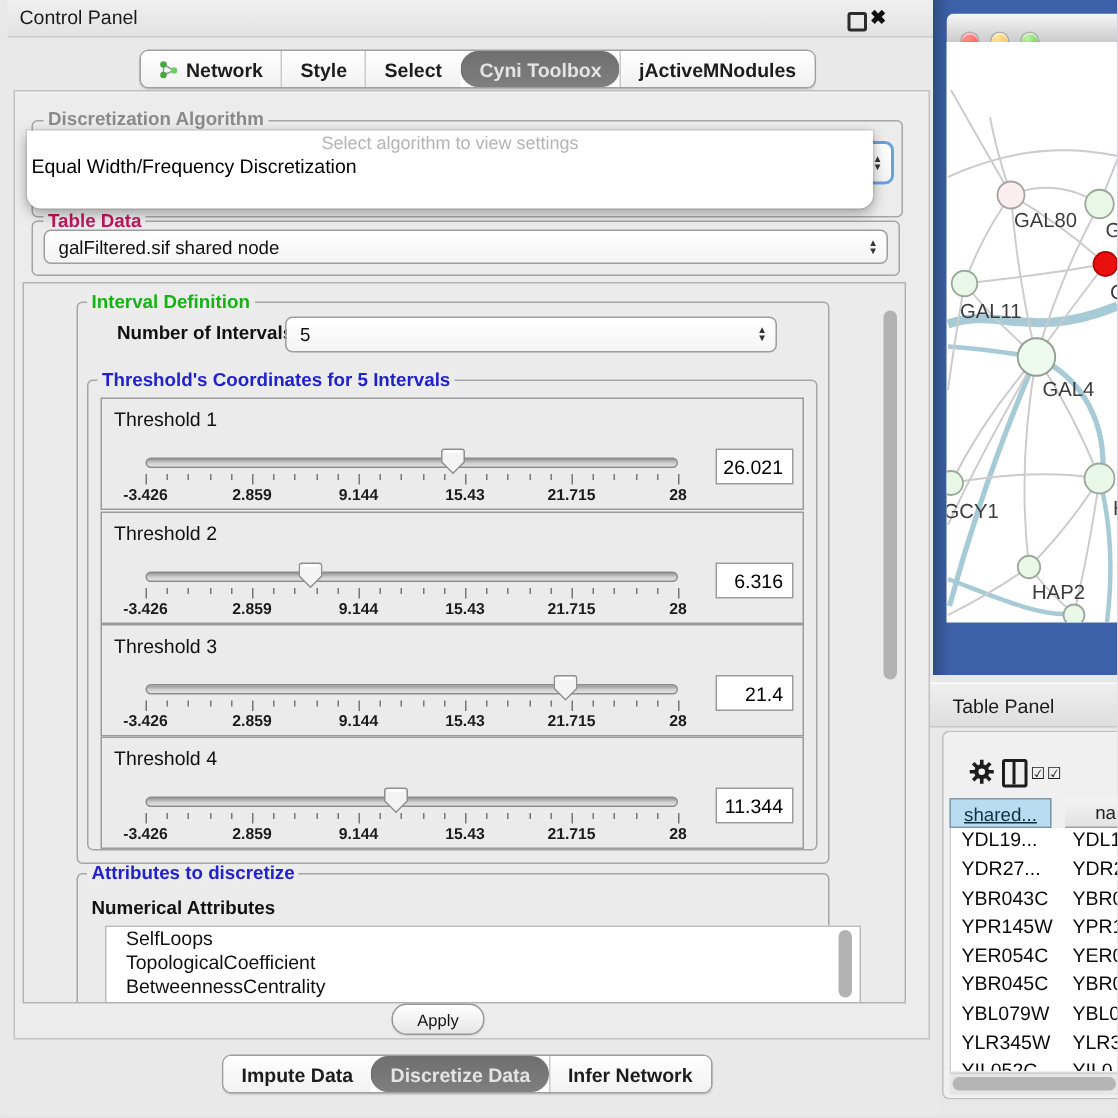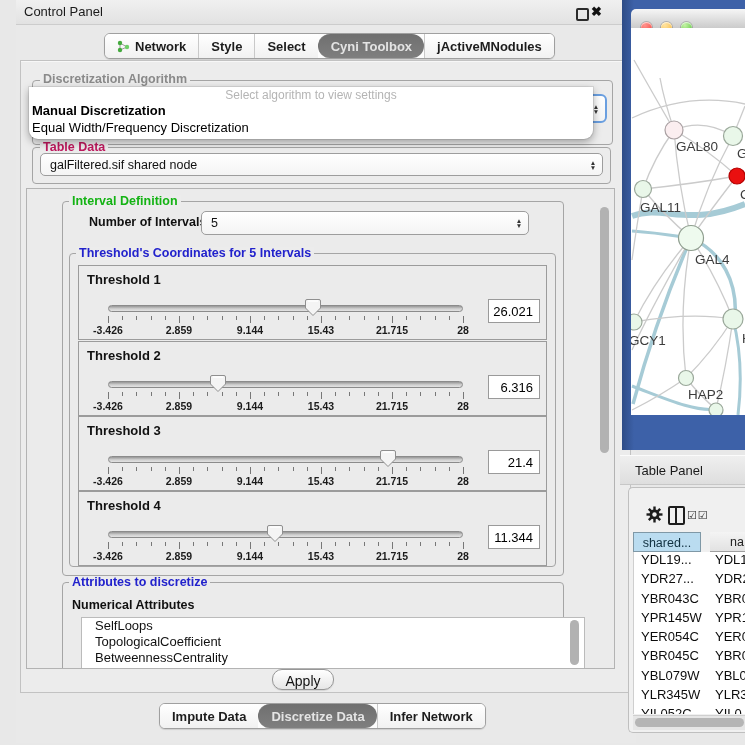--- a/index.html
+++ b/index.html
@@ -1,19 +1,19 @@
 <!DOCTYPE html>
 <html><head>
 <meta charset="utf-8">
 <style>
   html,body{margin:0;padding:0;}
   body{font-family:"Liberation Sans",sans-serif;background:#d8d8d8;}
   #stage{position:relative;width:745px;height:745px;background:#e8e8e8;overflow:hidden;}
   
-  .cp-window{position:absolute;left:16px;top:0;width:620px;height:743px;background:#e9e9e9;}
+  .cp-window{position:absolute;left:5px;top:0;width:620px;height:743px;background:#e9e9e9;}
   .cp-titlebar{position:absolute;left:0;top:0;width:620px;height:24px;background:linear-gradient(#f0f0f0,#e2e2e2);border-bottom:1px solid #cccccc;}
   .cp-title{position:absolute;left:8px;top:4px;font-size:13px;color:#1a1a1a;}
   .float-ic{position:absolute;left:560px;top:8px;width:9px;height:9px;border:2px solid #2b2b2b;border-radius:2px;}
   .close-ic{position:absolute;left:575px;top:4px;font-size:13px;font-weight:bold;color:#111;}
   
   .tabgroup{position:absolute;display:flex;height:24px;border:1px solid #9f9f9f;border-radius:6px;overflow:hidden;background:#fdfdfd;box-shadow:0 1px 1px rgba(0,0,0,0.12);}
   .tab{display:flex;align-items:center;gap:5px;padding:0 12px;font-size:13px;font-weight:600;color:#1c1c1c;background:linear-gradient(#ffffff,#f1f1f1);border-left:1px solid #c9c9c9;cursor:default;white-space:nowrap;}
   .tab:first-child{border-left:none;}
   .tab.sel{background:linear-gradient(#6f6f6f,#7f7f7f);color:#e4e4e4;border-left-color:#6f6f6f;border-radius:12px;}
   
@@ -25,29 +25,29 @@
   .stepper{width:18px;display:flex;flex-direction:column;align-items:center;justify-content:center;line-height:5px;font-size:6.5px;color:#333;}
   
   .popup{position:absolute;left:13px;top:87px;width:564px;height:52px;background:#ffffff;border-radius:0 0 9px 9px;box-shadow:0 3px 9px rgba(0,0,0,0.35),0 0 0 1px rgba(0,0,0,0.08);z-index:30;}
   .popup .hint{height:15px;text-align:center;font-size:12px;color:#b4b4b4;line-height:16px;}
   .popup .opt{height:17px;font-size:13px;color:#000;line-height:17px;padding-left:3px;white-space:nowrap;}
   .popup .opt.bold{font-weight:bold;}
   
   .viewport{position:absolute;left:10px;top:188px;width:587px;height:479px;border:1px solid #b3b3b3;background:#ebebeb;overflow:hidden;}
   .vthumb{position:absolute;width:9px;border-radius:5px;background:#b2b2b2;}
   .thr-panel{position:absolute;width:467px;height:73px;background:#ebebeb;border:1px solid #9b9b9b;}
-  .thr-label{position:absolute;left:8px;top:6px;font-size:13px;font-weight:bold;color:#111;}
+  .thr-label{position:absolute;left:8px;top:6px;font-size:13px;font-weight:normal;color:#111;}
   .track{position:absolute;left:29px;top:39px;width:355px;height:7px;border-radius:4px;background:linear-gradient(#969696,#cfcfcf 55%,#e3e3e3);border:1px solid #8b8b8b;box-sizing:border-box;}
   .tick{position:absolute;width:1px;background:#777;}
   .ticklab{position:absolute;width:60px;text-align:center;font-size:10.5px;font-weight:700;color:#1b1b1b;}
   .valbox{position:absolute;left:409px;top:33px;width:52px;height:24px;background:#ffffff;border:1px solid #9a9a9a;font-size:13px;color:#000;text-align:right;line-height:24px;padding-right:6px;box-sizing:border-box;}
   .thumb{position:absolute;top:32px;width:16px;height:19px;}
   .listbox{position:absolute;background:#ffffff;border:1px solid #bbbbbb;overflow:hidden;}
   .listbox .item{font-size:13px;color:#111;line-height:16px;padding-left:13px;white-space:nowrap;}
-  .apply-btn{position:absolute;left:256px;top:669px;width:62px;height:21px;border:1px solid #979797;border-radius:10px;background:linear-gradient(#ffffff,#e6e6e6);font-size:14px;color:#111;text-align:center;line-height:20px;box-shadow:0 1px 1px rgba(0,0,0,0.1);}
+  .apply-btn{position:absolute;left:256px;top:669px;width:62px;height:21px;border:1px solid #979797;border-radius:10px;background:linear-gradient(#ffffff,#e6e6e6);font-size:11px;color:#111;text-align:center;line-height:20px;box-shadow:0 1px 1px rgba(0,0,0,0.1);}
   
   .net-frame{position:absolute;left:622px;top:0;width:123px;height:450px;background:linear-gradient(90deg,#2e4c86,#3d61a8 12px);}
   .net-titlebar{position:absolute;left:631px;top:9px;width:114px;height:19px;background:linear-gradient(#f6f6f6,#cbcbcb);border-radius:5px 0 0 0;border-bottom:1px solid #9a9a9a;}
   .light{position:absolute;top:13px;width:11px;height:11px;border-radius:50%;box-shadow:inset 0 1px 1px rgba(255,255,255,0.7),0 0 0 1px rgba(0,0,0,0.2);}
   .net-canvas{position:absolute;left:631px;top:28px;width:114px;height:387px;background:#ffffff;overflow:hidden;}
   .tp-titlebar{position:absolute;left:620px;top:455px;width:125px;height:28px;background:linear-gradient(#efefef,#dedede);border-top:1px solid #fbfbfb;border-bottom:1px solid #c7c7c7;}
   .tp-title{position:absolute;left:15px;top:7px;font-size:13px;color:#1a1a1a;}
   .tp-body{position:absolute;left:628px;top:487px;width:117px;height:244px;background:#f0f0f0;border:1px solid #bfbfbf;border-radius:5px 0 0 5px;border-right:none;}
   .th-cell{position:absolute;top:0;height:20px;box-sizing:border-box;font-size:12.5px;line-height:20px;}
   .trow{height:19.3px;font-size:13px;color:#0c0c0c;white-space:nowrap;}
@@ -99,21 +99,20 @@
     <div class="combo" style="left:24px;top:94px;width:563px;height:25px;border:2px solid #6a9fe0;border-radius:6px;">
       <span class="txt"></span>
       <span class="stepper">
           <span>▲</span>
           <span>▼</span>
         </span>
     </div>
 
     <div class="popup">
       <div class="hint">Select algorithm to view settings</div>
-      <div class="opt bold">Manual Discretization</div>
       <div class="opt">Equal Width/Frequency Discretization</div>
     </div>
 
     <div class="group" style="left:16px;top:147px;width:577px;height:35px;"></div>
     <div class="group-label" style="left:24px;top:141px;color:#be185d;">Table Data</div>
     <div class="combo" style="left:24px;top:153px;width:561px;height:21px;">
       <span class="txt">galFiltered.sif shared node</span>
       <span class="stepper">
           <span>▲</span>
           <span>▼</span>
@@ -403,21 +402,21 @@
         </g>
         <circle cx="8.5" cy="8.5" r="2.2" fill="#f0f0f0"></circle>
       </g>
     </svg>
     <div style="position:absolute;left:39px;top:18px;width:13px;height:15px;border:2px solid #1d1d1d;border-radius:2px;">
       <div style="position:absolute;left:5px;top:0;width:2px;height:15px;background:#1d1d1d;"></div>
     </div>
     <div style="position:absolute;left:58px;top:21px;font-size:11px;color:#1d1d1d;letter-spacing:1px;">☑☑</div>
 
     <div style="position:absolute;left:4px;top:44px;width:113px;height:20px;">
-      <div class="th-cell" style="left:0;width:68px;background:#badcf0;border:1px solid #7f98a6;text-align:center;color:#103040;">shared...</div>
+      <div class="th-cell" style="left:0;width:68px;background:#badcf0;border:1px solid #7f98a6;text-align:center;color:#103040;text-decoration:underline;">shared...</div>
       <div class="th-cell" style="left:77px;width:36px;background:linear-gradient(#f4f4f4,#e2e2e2);border-bottom:1px solid #9f9f9f;text-align:right;padding-right:2px;color:#222;">na</div>
     </div>
     <div id="table-rows" style="position:absolute;left:4px;top:64px;width:113px;height:162px;overflow:hidden;background:#ffffff;border-left:1px solid #cfcfcf;">
         <div class="trow"><span style="width: 69px; padding-left: 7px;">YDL19...</span><span style="padding-left: 5px;">YDL1</span></div>
         <div class="trow"><span style="width: 69px; padding-left: 7px;">YDR27...</span><span style="padding-left: 5px;">YDR2</span></div>
         <div class="trow"><span style="width: 69px; padding-left: 7px;">YBR043C</span><span style="padding-left: 5px;">YBR0</span></div>
         <div class="trow"><span style="width: 69px; padding-left: 7px;">YPR145W</span><span style="padding-left: 5px;">YPR1</span></div>
         <div class="trow"><span style="width: 69px; padding-left: 7px;">YER054C</span><span style="padding-left: 5px;">YER0</span></div>
         <div class="trow"><span style="width: 69px; padding-left: 7px;">YBR045C</span><span style="padding-left: 5px;">YBR0</span></div>
         <div class="trow"><span style="width: 69px; padding-left: 7px;">YBL079W</span><span style="padding-left: 5px;">YBL0</span></div>

